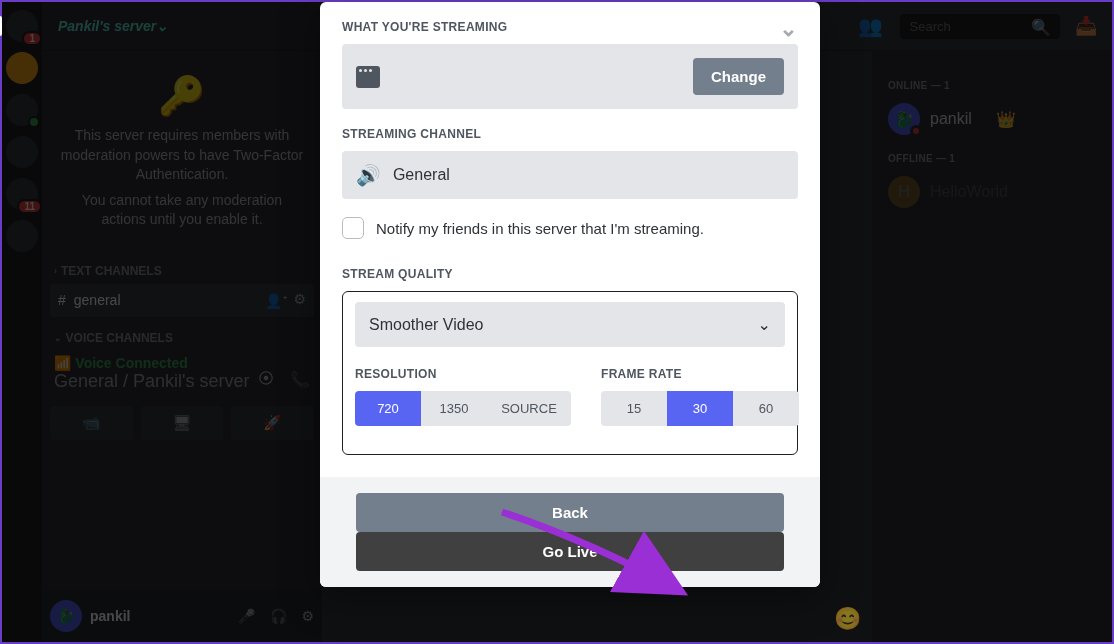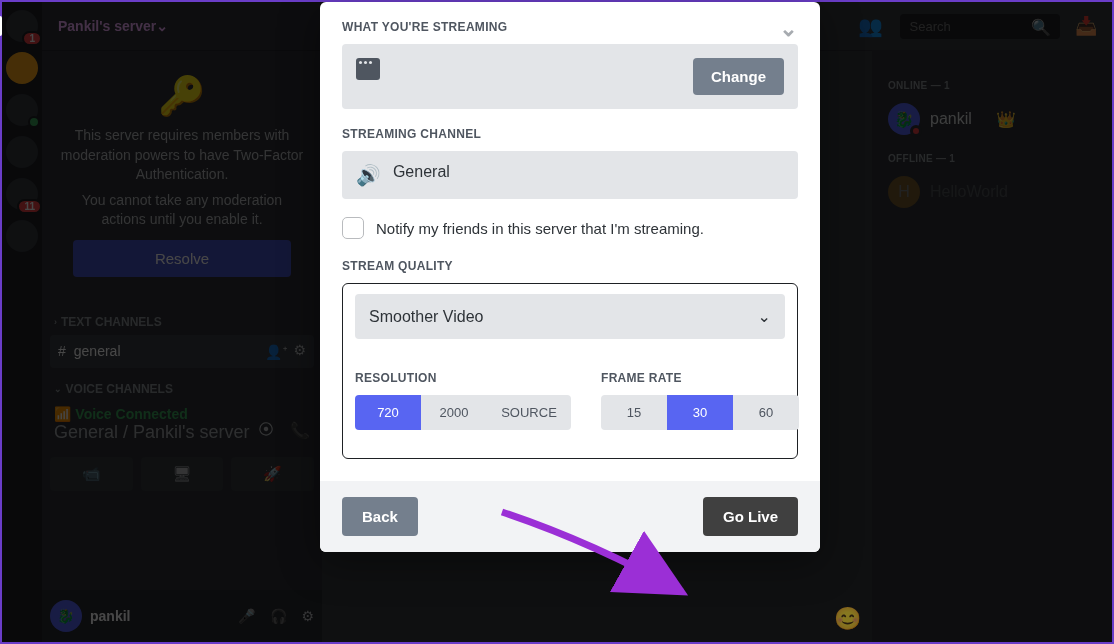--- a/index.html
+++ b/index.html
@@ -6,21 +6,21 @@
   html,body { width:1114px; height:644px; overflow:hidden; background:#2f3136; }
   .frame { position:relative; width:1114px; height:644px; border:2px solid #6a3dc8; background:#36393f; }
   
   .rail { position:absolute; left:0; top:0; width:40px; height:100%; background:#202225; display:flex; flex-direction:column; align-items:center; padding-top:8px; gap:10px; }
   .rail .srv { width:32px; height:32px; border-radius:50%; background:#36393f; position:relative; }
   .rail .srv.sel::before{content:"";position:absolute;left:-8px;top:6px;width:4px;height:20px;background:#fff;border-radius:2px;}
   .badge{position:absolute;right:-4px;bottom:-4px;background:#ed4245;color:#fff;font-size:10px;font-weight:700;border-radius:10px;padding:0 5px;border:2px solid #202225;}
   .dotg{position:absolute;right:-2px;bottom:-2px;width:12px;height:12px;border-radius:50%;background:#3ba55c;border:2px solid #202225;}
   
   .sidebar { position:absolute; left:40px; top:0; width:280px; height:100%; background:#2f3136; color:#b9bbbe; font-size:14px; }
-  .sbhead { height:48px; display:flex; align-items:center; padding:0 16px; color:#f0abfc; font-weight:600; box-shadow:0 1px 0 rgba(0,0,0,.2); justify-content:flex-start;}
+  .sbhead { height:48px; display:flex; align-items:center; padding:0 16px; color:#5eead4; font-weight:600; box-shadow:0 1px 0 rgba(0,0,0,.2); justify-content:flex-start;font-style:italic;}
   .banner{padding:16px;text-align:center;}
   .key{font-size:38px;filter:sepia(1) hue-rotate(0deg) saturate(4);display:block;margin:8px auto;}
   .banner p{color:#b9bbbe;margin:6px 0;line-height:1.4;}
   .resolve{display:block;width:88%;margin:10px auto;background:#4752c4;color:#fff;border:none;border-radius:4px;padding:10px;font-size:15px;}
   .lbl{padding:12px 10px 4px 12px;font-size:12px;font-weight:700;color:#8e9297;text-transform:uppercase;display:flex;align-items:center;gap:4px;}
   .chan{margin:2px 8px;padding:7px 8px;border-radius:4px;display:flex;align-items:center;gap:8px;color:#8e9297;}
   .chan.active{background:#3c3f45;color:#fff;}
   .chan .sp{margin-left:auto;display:flex;gap:6px;color:#b9bbbe;}
   .vc{padding:6px 12px;}
   .vc .t{color:#3ba55c;font-weight:600;text-align:right;}
@@ -42,37 +42,37 @@
   .mrow.off{opacity:.35;}
   .mav .st{position:absolute;right:-2px;bottom:-2px;width:12px;height:12px;border-radius:50%;border:3px solid #2f3136;}
   
   .shade{position:absolute;inset:0;background:rgba(0,0,0,.72);}
   
   .modal{position:absolute;left:318px;top:0;width:500px;background:#fff;border-radius:6px;box-shadow:0 10px 40px rgba(0,0,0,.4);overflow:hidden;}
   .mbody{padding:18px 22px 22px;}
   .sect{font-size:12px;font-weight:800;color:#4f5660;letter-spacing:.3px;margin:4px 0 10px;}
   .topsect{margin-top:0;position:relative;}
   .closechev{position:absolute;right:0;top:-4px;color:#a7abb0;font-size:22px;font-weight:700;}
-  .box{background:#e3e5e8;border-radius:4px;padding:12px 14px;display:flex;align-items:flex-start;gap:12px;margin-bottom:18px;}
+  .box{background:#e3e5e8;border-radius:4px;padding:12px 14px;display:flex;align-items:center;gap:12px;margin-bottom:18px;}
   .box.big{padding:14px;}
   .appic{width:24px;height:22px;background:#4f5660;border-radius:3px;position:relative;}
   .appic::before{content:"";position:absolute;top:3px;left:3px;width:3px;height:3px;background:#e3e5e8;border-radius:50%;box-shadow:5px 0 #e3e5e8,10px 0 #e3e5e8;}
   .chgbtn{margin-left:auto;background:#747f8d;color:#fff;border:none;border-radius:4px;padding:10px 18px;font-size:15px;font-weight:600;}
   .spk{font-size:20px;color:#4f5660;}
   .chtxt{color:#2e3338;font-size:16px;}
-  .chk{display:flex;align-items:center;gap:12px;margin:2px 0 20px;color:#2e3338;font-size:15px;}
+  .chk{display:flex;align-items:center;gap:12px;margin:2px 0 28px;color:#2e3338;font-size:15px;}
   .chk .cb{width:22px;height:22px;border:1.5px solid #b9bbbe;border-radius:5px;}
   .qbox{border:1.5px solid #1e2124;border-radius:6px;padding:10px 12px 28px;}
-  .dd{background:#e3e5e8;border-radius:4px;padding:13px 14px;display:flex;align-items:center;justify-content:space-between;color:#2e3338;font-size:16px;margin-bottom:32px;}
+  .dd{background:#e3e5e8;border-radius:4px;padding:13px 14px;display:flex;align-items:center;justify-content:space-between;color:#2e3338;font-size:16px;margin-bottom:20px;}
   .grid2{display:flex;gap:30px;}
   .col .clh{font-size:12px;font-weight:800;color:#4f5660;margin-bottom:10px;letter-spacing:.3px;}
   .seg{display:flex;border-radius:4px;overflow:hidden;}
   .seg button{background:#e3e5e8;border:none;padding:10px 0;width:66px;color:#4f5660;font-size:13px;font-weight:400;}
   .seg button.on{background:#5865f2;color:#fff;}
-  .mfoot{background:#f2f3f5;padding:16px 22px;display:flex;justify-content:space-between;}
+  .mfoot{background:#f2f3f5;padding:16px 36px;display:flex;justify-content:space-between;flex-direction:column;}
   .mfoot button{border:none;border-radius:4px;padding:11px 20px;font-size:15px;font-weight:600;}
   .bback{background:#747f8d;color:#fff;}
   .blive{background:#404040;color:#fff;}
   
   .arrow{position:absolute;pointer-events:none;}
 </style>
 </head>
 <body>
 
 <div class="frame">
@@ -94,21 +94,20 @@
 
   <div class="sidebar">
     <div class="sbhead">
       <span>Pankil's server</span>
       <span>⌄</span>
     </div>
     <div class="banner">
       <span class="key">🔑</span>
       <p>This server requires members with moderation powers to have Two-Factor Authentication.</p>
       <p>You cannot take any moderation actions until you enable it.</p>
-      <button class="resolve">Resolve</button>
     </div>
     <div class="lbl">
         <span style="font-size:9px">›</span>
         <span>TEXT CHANNELS</span>
       </div>
     <div class="chan active">
       <span>#</span>
       <span>general</span>
       <span class="sp">
           <span>👤⁺</span>
@@ -193,21 +192,21 @@
       <div class="qbox">
         <div class="dd">
           <span>Smoother Video</span>
           <span>⌄</span>
         </div>
         <div class="grid2">
           <div class="col">
             <div class="clh">RESOLUTION</div>
             <div class="seg">
               <button class="on">720</button>
-              <button>2000</button>
+              <button>1350</button>
               <button style="width:84px">SOURCE</button>
             </div>
           </div>
           <div class="col">
             <div class="clh">FRAME RATE</div>
             <div class="seg">
               <button>15</button>
               <button class="on">30</button>
               <button>60</button>
             </div>

